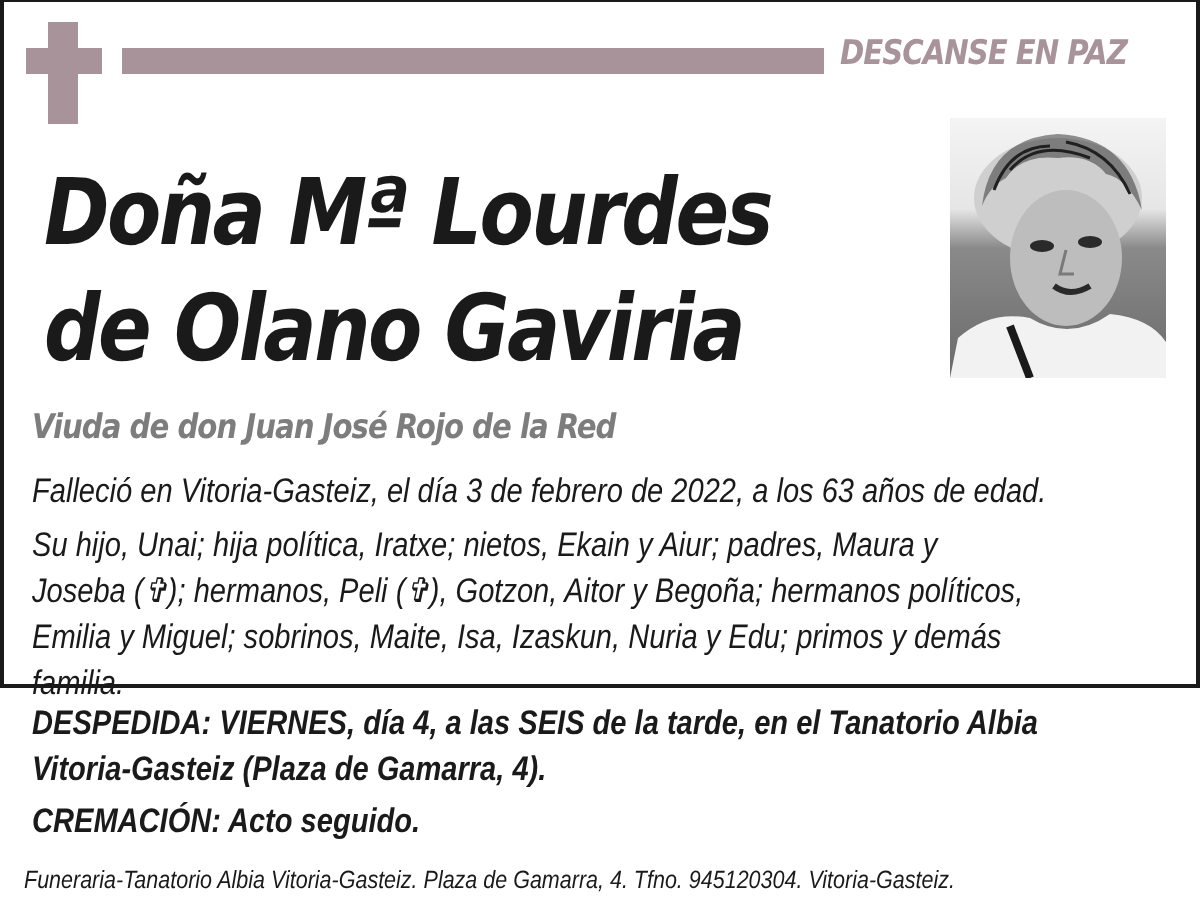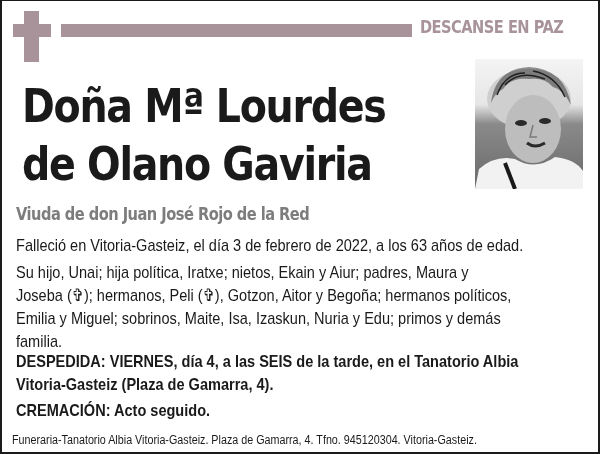--- a/index.html
+++ b/index.html
@@ -1,27 +1,28 @@
 <!DOCTYPE html>
 <html><head>
   <meta charset="utf-8">
   <style>
     html, body { margin: 0; padding: 0; background: #ffffff; }
     body { width: 600px; height: 454px; overflow: hidden; }
     .card {
       position: relative;
-      width: 600px; height: 454px;
+      width: 600px; height: 344px;
       box-sizing: border-box;
       border-left: 2px solid #1a1a1a;
       border-right: 2px solid #1a1a1a;
       border-bottom: 2px solid #1a1a1a;
       border-top: 1px solid #1a1a1a;
       background: #ffffff;
       font-family: "Liberation Sans", sans-serif;
       color: #1a1a1a;
+      font-style: italic;
     }
     .cross-v { position: absolute; left: 22px; top: 10px; width: 15px; height: 51px; background: #a8939b; }
     .cross-h { position: absolute; left: 11px; top: 23px; width: 38px; height: 13px; background: #a8939b; }
     .top-bar { position: absolute; left: 59px; top: 23px; width: 351px; height: 13px; background: #a8939b; }
     .rip {
       position: absolute; left: 418px; top: 16px;
       font-family: "DejaVu Sans", sans-serif;
       font-weight: bold; font-size: 17px; letter-spacing: -0.6px;
       color: #a8939b; white-space: nowrap;
       transform: scaleX(0.86); transform-origin: left top;

